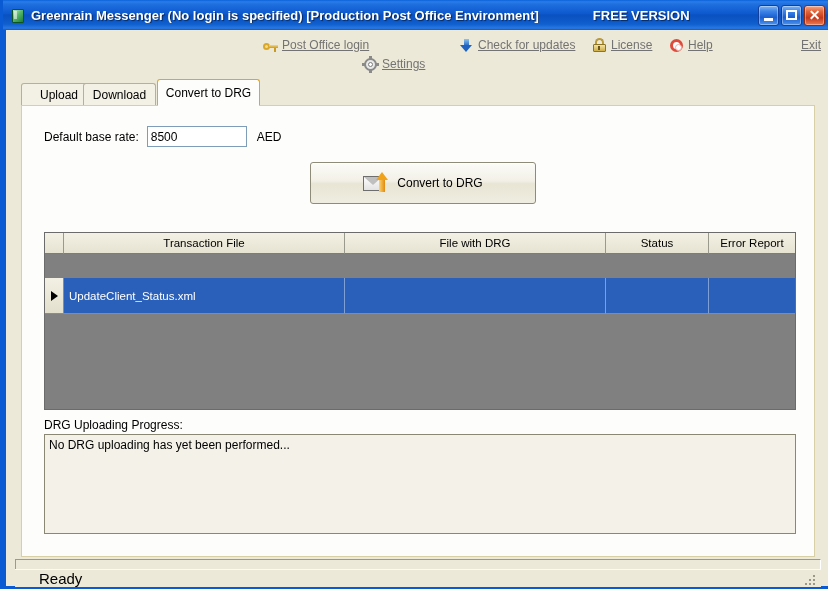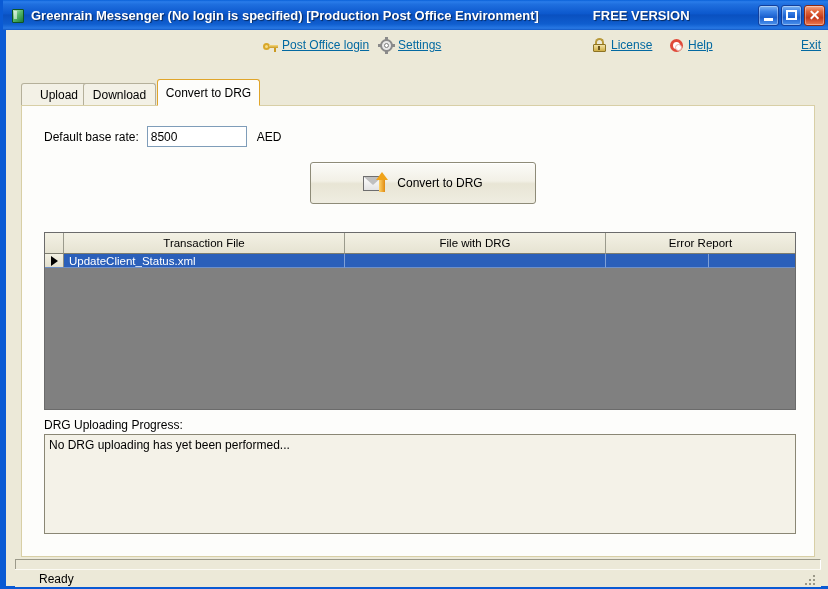--- a/index.html
+++ b/index.html
@@ -67,21 +67,21 @@
   
   .toolbar{
     position:absolute;left:0;top:4px;width:822px;height:22px;
     display:flex;align-items:center;
   }
   .tlink{
     display:flex;align-items:center;gap:4px;cursor:pointer;
     position:absolute;top:0;height:20px;
   }
   .tlink .lbl{
-    color:#0369a1;font-size:12px;text-decoration:underline;white-space:nowrap;
+    color:#737373;font-size:12px;text-decoration:underline;white-space:nowrap;
   }
   .ticon{width:15px;height:15px;position:relative;flex:none;}
   
   .ic-key .kbow{position:absolute;left:0px;top:5px;width:7px;height:7px;border:2px solid #d9a82a;border-radius:50%;background:#f6dd8a;box-sizing:border-box;}
   .ic-key .kshaft{position:absolute;left:6px;top:7px;width:9px;height:3px;background:linear-gradient(to bottom,#f4d87f,#cb9a22);}
   .ic-key .kt1{position:absolute;left:11px;top:10px;width:2px;height:4px;background:#cb9a22;}
   
   .ic-gear .g1{position:absolute;left:1px;top:1px;width:13px;height:13px;border:2px solid #8a8a8a;border-radius:50%;box-sizing:border-box;background:#e8e8e8;}
   .ic-gear .g2{position:absolute;left:5px;top:5px;width:5px;height:5px;border-radius:50%;background:#fff;border:1px solid #7d7d7d;box-sizing:border-box;}
   .ic-gear .sp{position:absolute;background:#8a8a8a;}
@@ -159,21 +159,21 @@
     box-sizing:border-box;border-right:1px solid #9a9a8c;border-bottom:1px solid #7d7d70;
     background:linear-gradient(to bottom,#f3f1e4,#e6e3d2);
     display:flex;align-items:center;justify-content:center;
     font-size:11.5px;color:#000;
   }
   .gh.sel{width:19px;}
   .gh.c1{width:281px;}
   .gh.c2{width:261px;}
   .gh.c3{width:103px;}
   .gh.c4{flex:1;border-right:none;}
-  .grow{display:flex;height:14px;box-sizing:border-box;background:#2a5fba;}
+  .grow{display:flex;height:36px;box-sizing:border-box;background:#2a5fba;margin-top:24px;}
   .gcell{
     box-sizing:border-box;border-right:1px solid #7fa0d6;border-bottom:1px solid #6d8fc8;
     display:flex;align-items:center;font-size:11.5px;color:#fff;padding-left:5px;
   }
   .gcell.sel{
     width:19px;background:linear-gradient(to bottom,#f3f1e4,#e2dfcd);
     justify-content:center;padding-left:0;border-right:1px solid #8d8d80;
   }
   .gcell.sel .tri{
     width:0;height:0;border-top:5px solid transparent;border-bottom:5px solid transparent;border-left:7px solid #000;
@@ -196,21 +196,21 @@
     border-top:1px solid #9c9a8a;border-left:1px solid #9c9a8a;
     border-bottom:1px solid #ffffff;border-right:1px solid #ffffff;
   }
   .statusbar{
     position:absolute;left:8px;top:538px;width:806px;height:18px;
     box-sizing:border-box;background:#ece9d8;
     border-top:1px solid #fbfaf3;
     display:flex;align-items:center;
   }
   .sb-panel{
-    margin-left:24px;font-size:12px;color:#000;
+    margin-left:24px;font-size:15px;color:#000;
   }
   .grip{position:absolute;right:4px;bottom:2px;width:13px;height:13px;}
   .grip i{position:absolute;width:2px;height:2px;background:#9a9888;}
   .edge-l{position:absolute;left:0;top:30px;width:3px;height:559px;background:#0a5ad4;}
   .edge-r{position:absolute;right:0;top:30px;width:3px;height:559px;background:#0a5ad4;}
   .edge-b{position:absolute;left:0;bottom:0;width:828px;height:3px;background:#0a5ad4;}
 </style>
 </head>
 <body>
 
@@ -245,32 +245,39 @@
 
       <div class="tlink" style="left:256px;">
         <span class="ticon ic-key">
             <i class="kbow"></i>
             <i class="kshaft"></i>
             <i class="kt1"></i>
           </span>
         <span class="lbl">Post Office login</span>
       </div>
 
-      <div class="tlink" style="left:372px;">
+      <div class="tlink" style="left:356px;margin-top:19px;">
         <span class="ticon ic-gear">
           <i class="sp" style="left:6px;top:-1px;width:3px;height:4px;"></i>
           <i class="sp" style="left:6px;bottom:-1px;width:3px;height:4px;"></i>
           <i class="sp" style="left:-1px;top:6px;width:4px;height:3px;"></i>
           <i class="sp" style="right:-1px;top:6px;width:4px;height:3px;"></i>
           <i class="g1"></i>
             <i class="g2"></i>
         </span>
         <span class="lbl">Settings</span>
       </div>
 
+      <div class="tlink" style="left:452px;">
+        <span class="ticon ic-down">
+            <i class="shaft"></i>
+            <i class="head"></i>
+          </span>
+        <span class="lbl">Check for updates</span>
+      </div>
 
       <div class="tlink" style="left:585px;">
         <span class="ticon ic-lock">
             <i class="shack"></i>
             <i class="body"></i>
             <i class="kh"></i>
           </span>
         <span class="lbl">License</span>
       </div>
 
@@ -316,20 +323,21 @@
             </span>
         </span>
         <span>Convert to DRG</span>
       </div>
 
       <div class="grid">
         <div class="grid-head">
           <div class="gh sel"></div>
           <div class="gh c1">Transaction File</div>
           <div class="gh c2">File with DRG</div>
+          <div class="gh c3">Status</div>
           <div class="gh c4">Error Report</div>
         </div>
         <div class="grow">
           <div class="gcell sel">
               <span class="tri"></span>
             </div>
           <div class="gcell c1">UpdateClient_Status.xml</div>
           <div class="gcell c2"></div>
           <div class="gcell c3"></div>
           <div class="gcell c4"></div>

